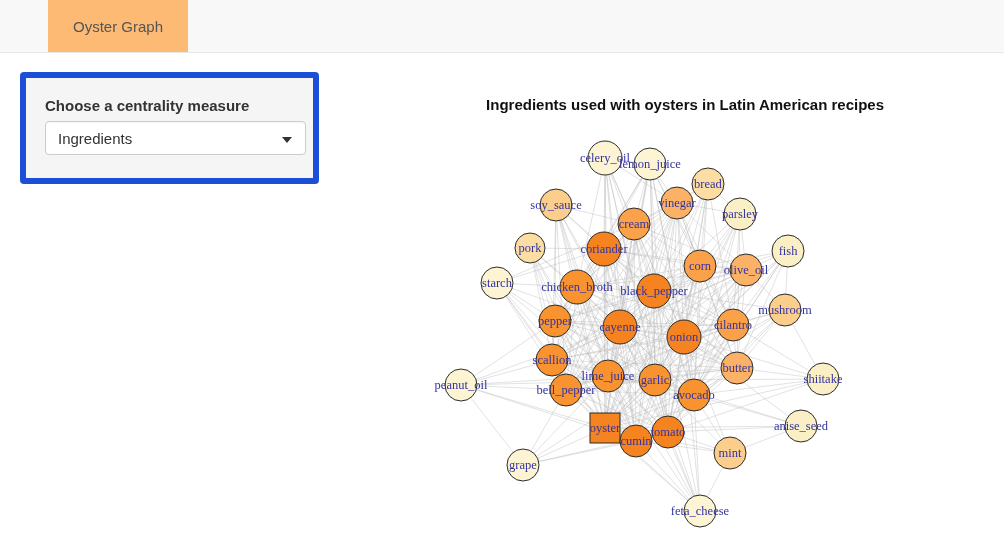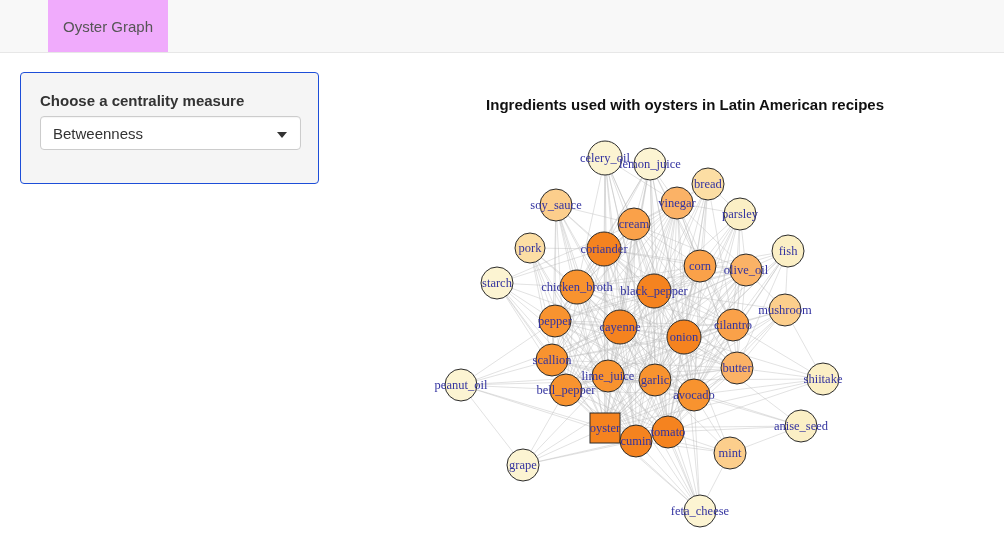--- a/index.html
+++ b/index.html
@@ -1,25 +1,25 @@
 <!DOCTYPE html>
 <html><head>
 <meta charset="utf-8">
 <style>
   html,body{margin:0;padding:0;background:#fff;font-family:"Liberation Sans",sans-serif;}
   #page{position:relative;width:1004px;height:542px;background:#ffffff;overflow:hidden;}
 
   
   .navbar{position:absolute;left:0;top:0;width:1004px;height:52px;background:#f8f8f8;border-bottom:1px solid #e7e7e7;}
-  .nav-tab{position:absolute;left:48px;top:0;height:52px;padding:0 15px;display:flex;align-items:center;
-           background:#f0abfc;color:#555;font-size:15px;cursor:pointer;}
+  .nav-tab{position:absolute;left:48px;top:0;height:52px;padding:0 25px;display:flex;align-items:center;
+           background:#fdba74;color:#555;font-size:15px;cursor:pointer;}
 
   
   .well{position:absolute;left:20px;top:72px;width:299px;height:112px;background:#f5f5f5;
-        border:1px solid #1d4ed8;border-radius:4px;box-sizing:border-box;padding:19px;}
+        border:6px solid #1d4ed8;border-radius:4px;box-sizing:border-box;padding:19px;}
   .well .control-label{font-weight:bold;font-size:15px;color:#333;margin-bottom:7px;}
   .selectbox{position:relative;width:261px;height:34px;background:#fff;border:1px solid #ccc;border-radius:4px;
              box-sizing:border-box;display:flex;align-items:center;padding:0 12px;font-size:15px;color:#333;cursor:pointer;
              box-shadow:0 1px 1px rgba(0,0,0,.04) inset;}
   .selectbox .caret{position:absolute;right:13px;top:15px;width:0;height:0;
                     border-left:5px solid transparent;border-right:5px solid transparent;border-top:6px solid #333;}
 
   
   .chart{position:absolute;left:410px;top:90px;width:474px;height:452px;}
   .chart-title{width:100%;text-align:right;font-size:15px;font-weight:bold;color:#111;margin-top:6px;}
@@ -35,21 +35,21 @@
 
   <div class="navbar">
     <div class="nav-tab">
       <span>Oyster Graph</span>
     </div>
   </div>
 
   <div class="well">
     <div class="control-label">Choose a centrality measure</div>
     <div class="selectbox">
-      <span>Betweenness</span>
+      <span>Ingredients</span>
       <span class="caret"></span>
     </div>
   </div>
 
   <div class="chart">
     <div class="chart-title">Ingredients used with oysters in Latin American recipes</div>
     <svg id="netsvg" width="445" height="400" viewBox="425 135 445 400">
         <g>
           <line x1="677" y1="203" x2="634" y2="224" class="edge"></line>
           <line x1="677" y1="203" x2="604" y2="249" class="edge"></line>

